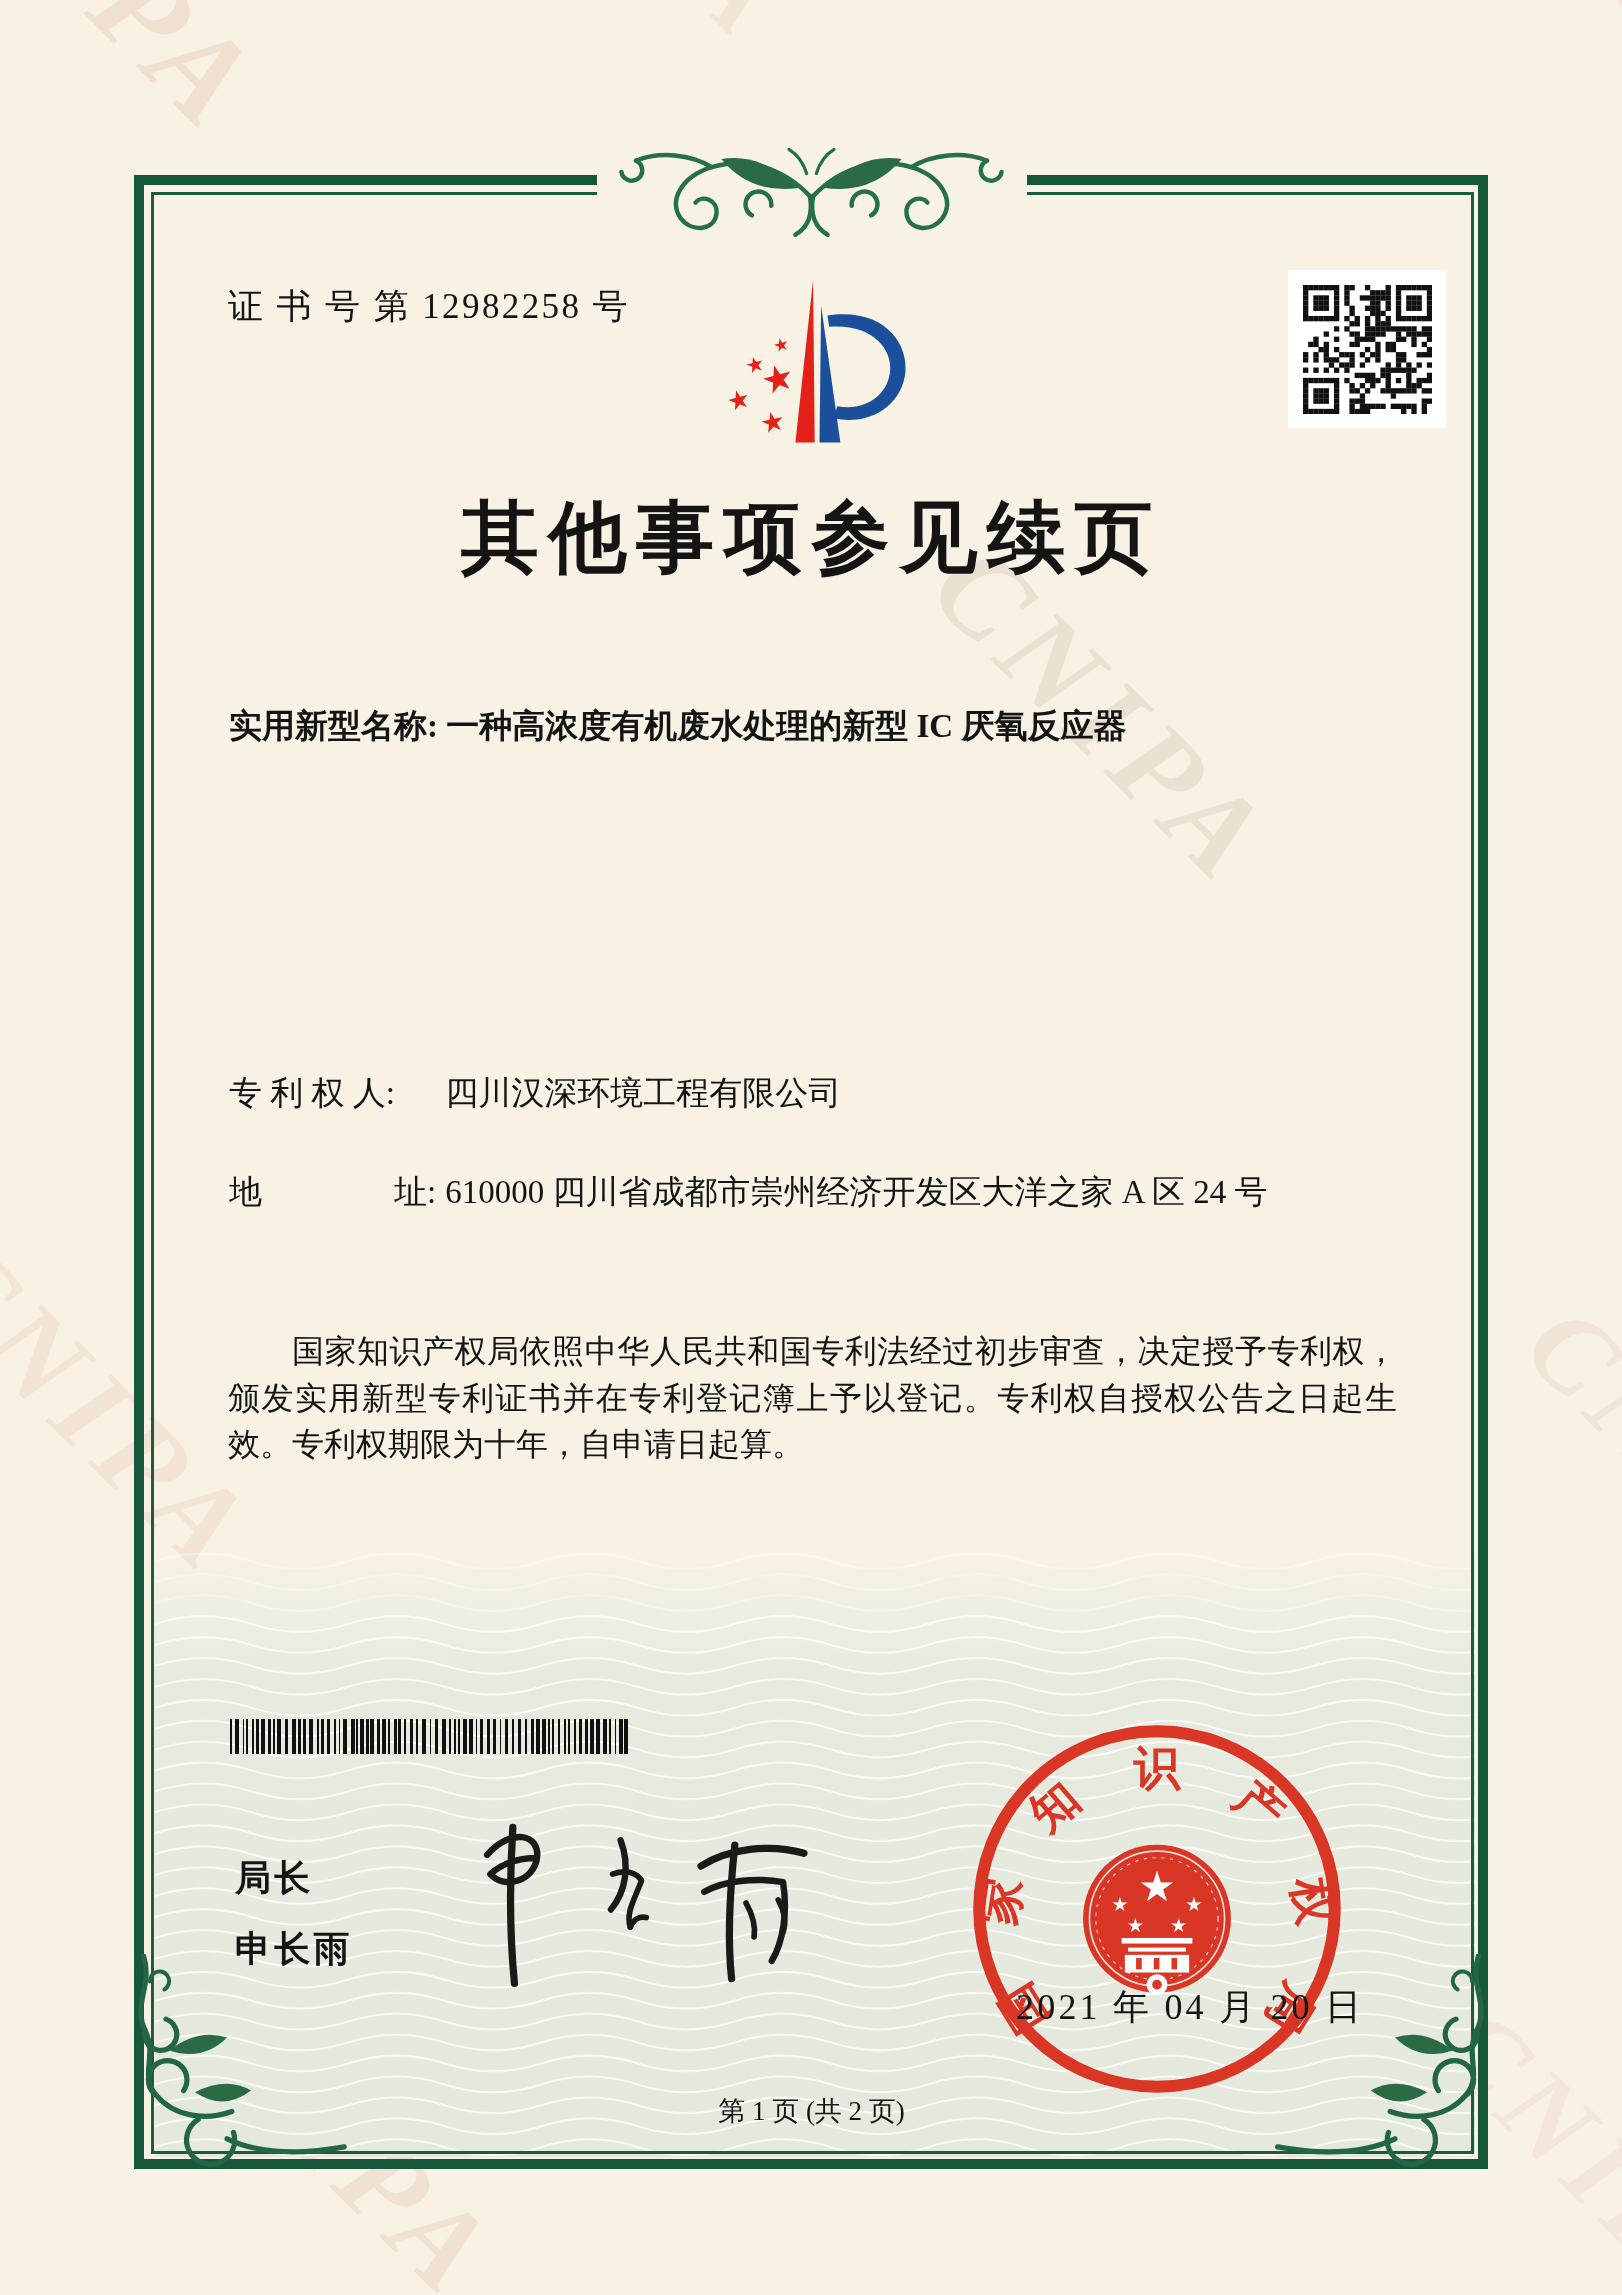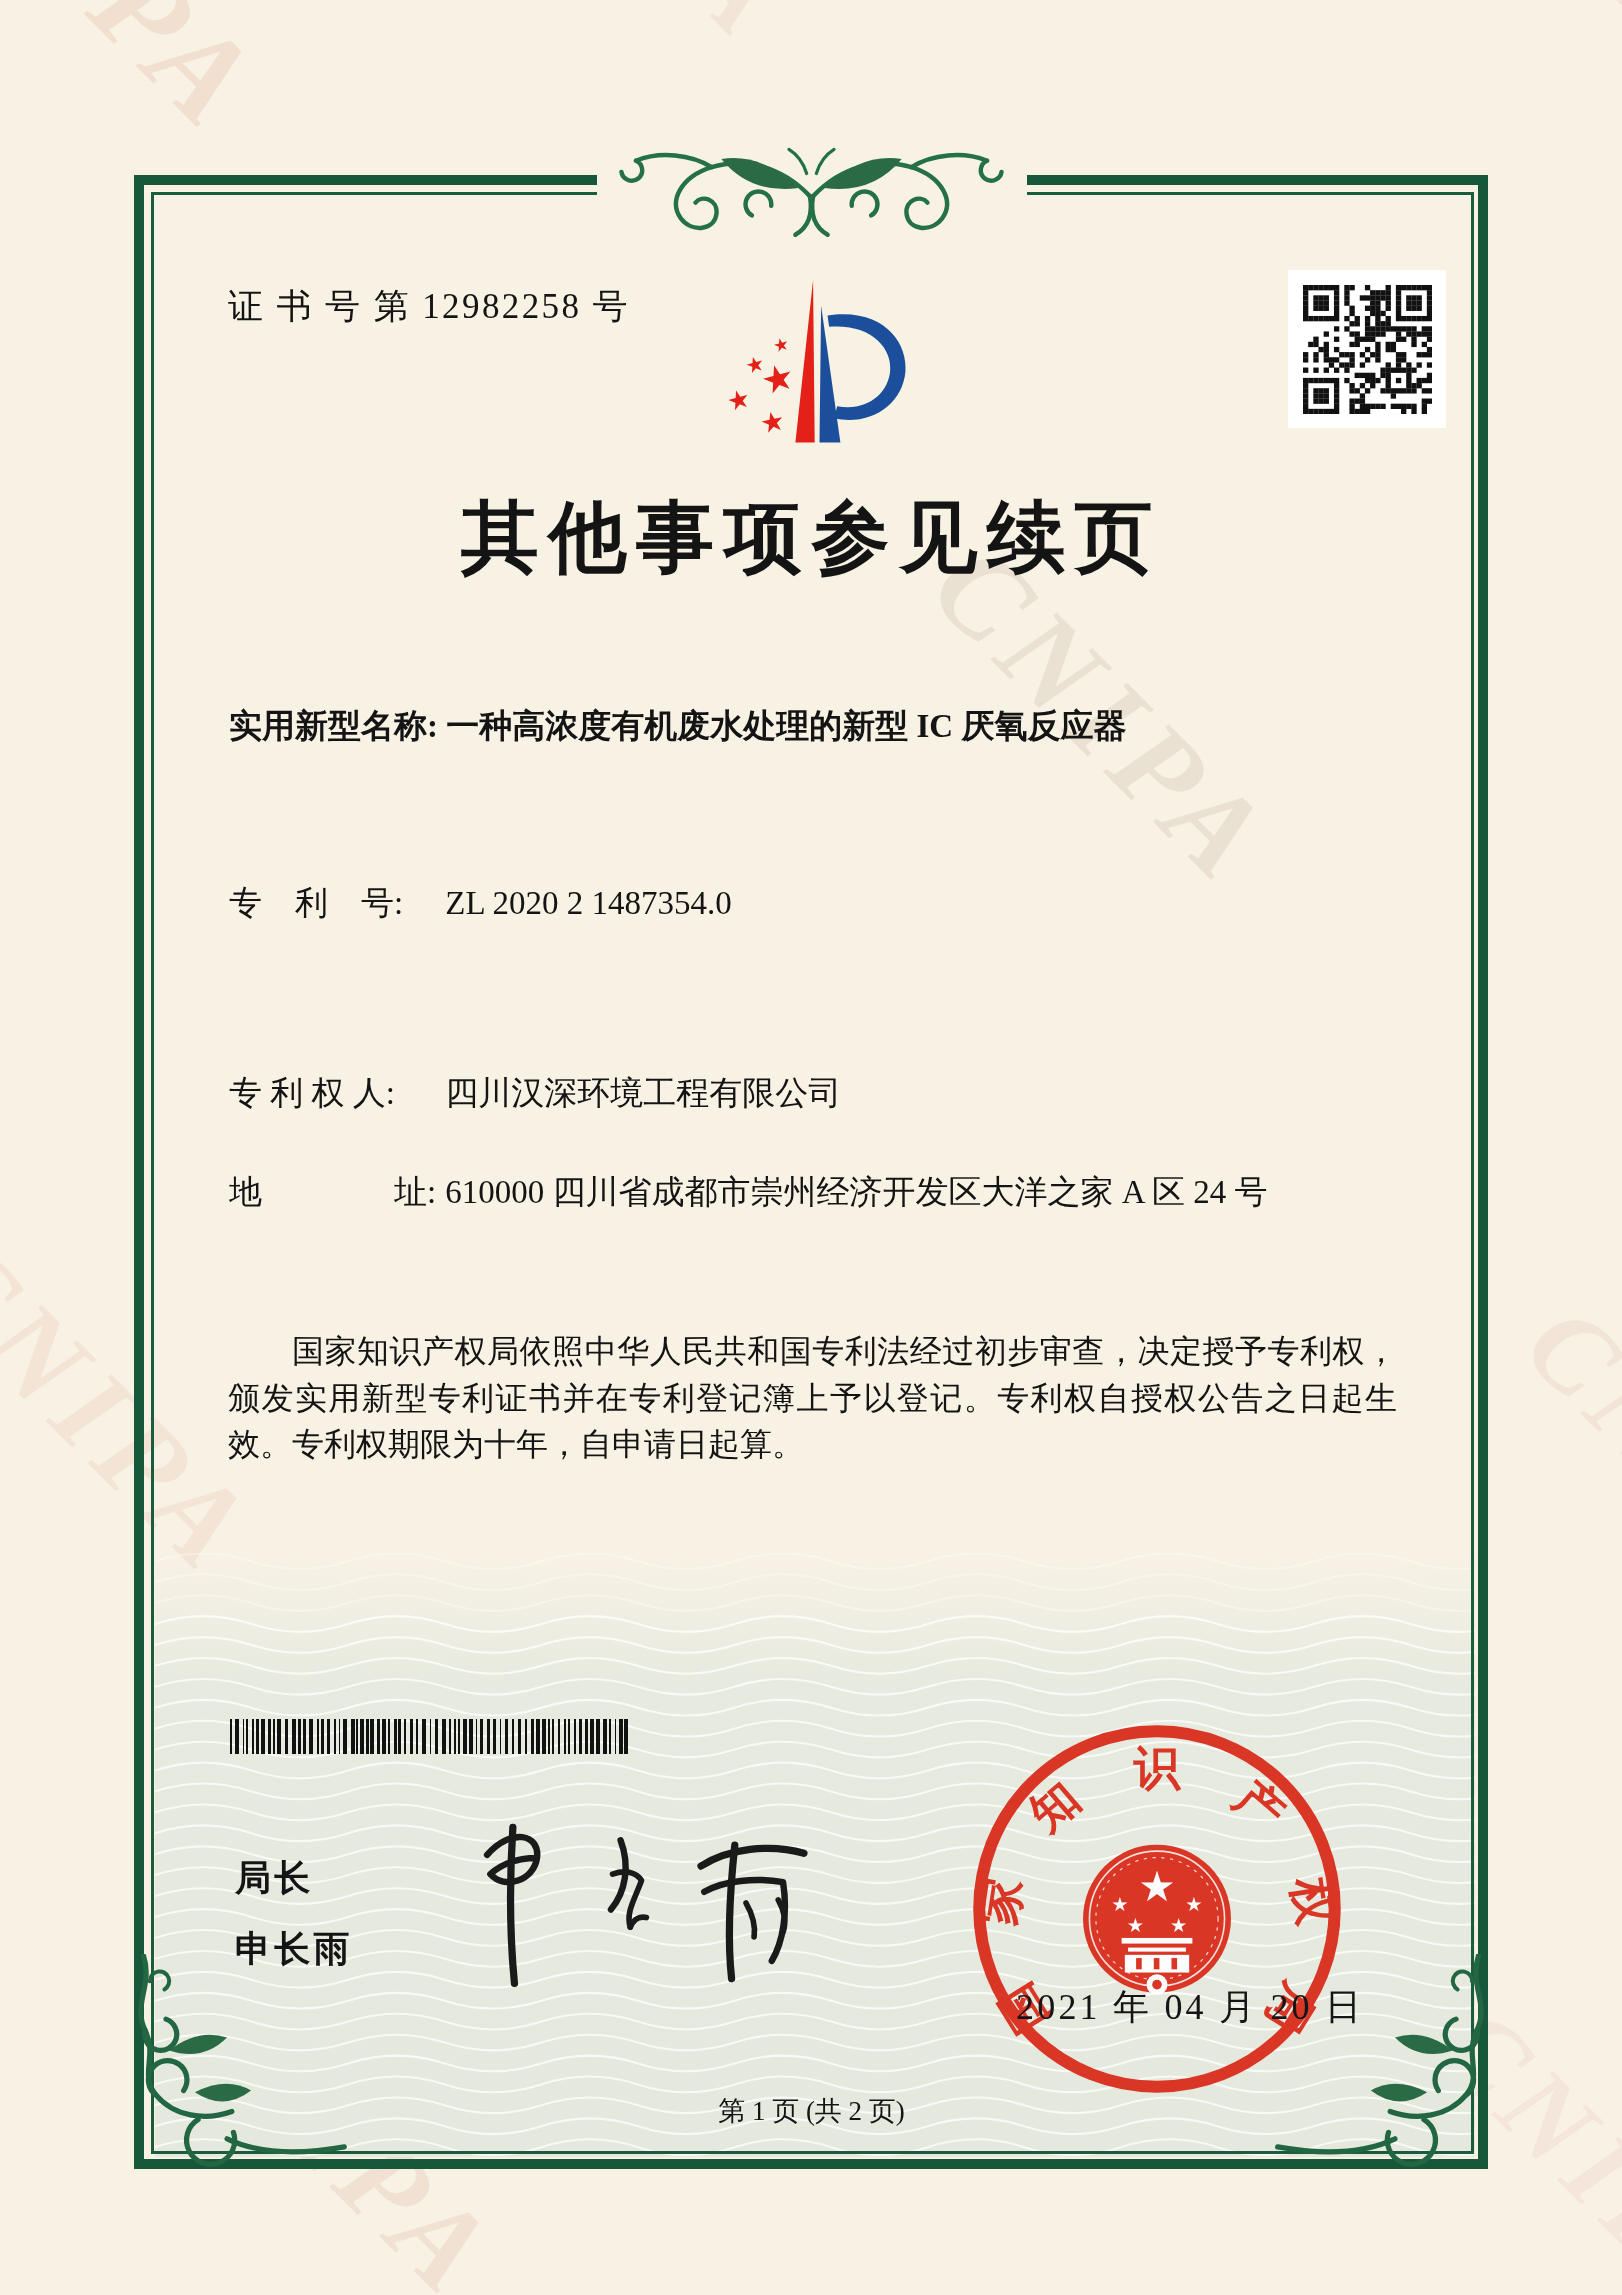--- a/index.html
+++ b/index.html
@@ -474,24 +474,20 @@
         <rect x="147.20000000000002" y="153.60000000000002" width="6.6000000000000005" height="6.6000000000000005" fill="#111"></rect>
       </svg>
   </div>
 
   <div class="title">其他事项参见续页</div>
 
   <div class="field-row fr-1">
     <span class="field-label">实用新型名称:</span>
     <span class="field-value">一种高浓度有机废水处理的新型 IC 厌氧反应器</span>
   </div>
-  <div class="field-row fr-3">
-    <span class="field-label">专　利　号:</span>
-    <span class="field-value">ZL 2020 2 1487354.0</span>
-  </div>
   <div class="field-row fr-5">
     <span class="field-label">专 利 权 人:</span>
     <span class="field-value">四川汉深环境工程有限公司</span>
   </div>
   <div class="field-row fr-6">
     <span class="field-label">地　　　　址:</span>
     <span class="field-value">610000 四川省成都市崇州经济开发区大洋之家 A 区 24 号</span>
   </div>
 
   <div class="body-text">

